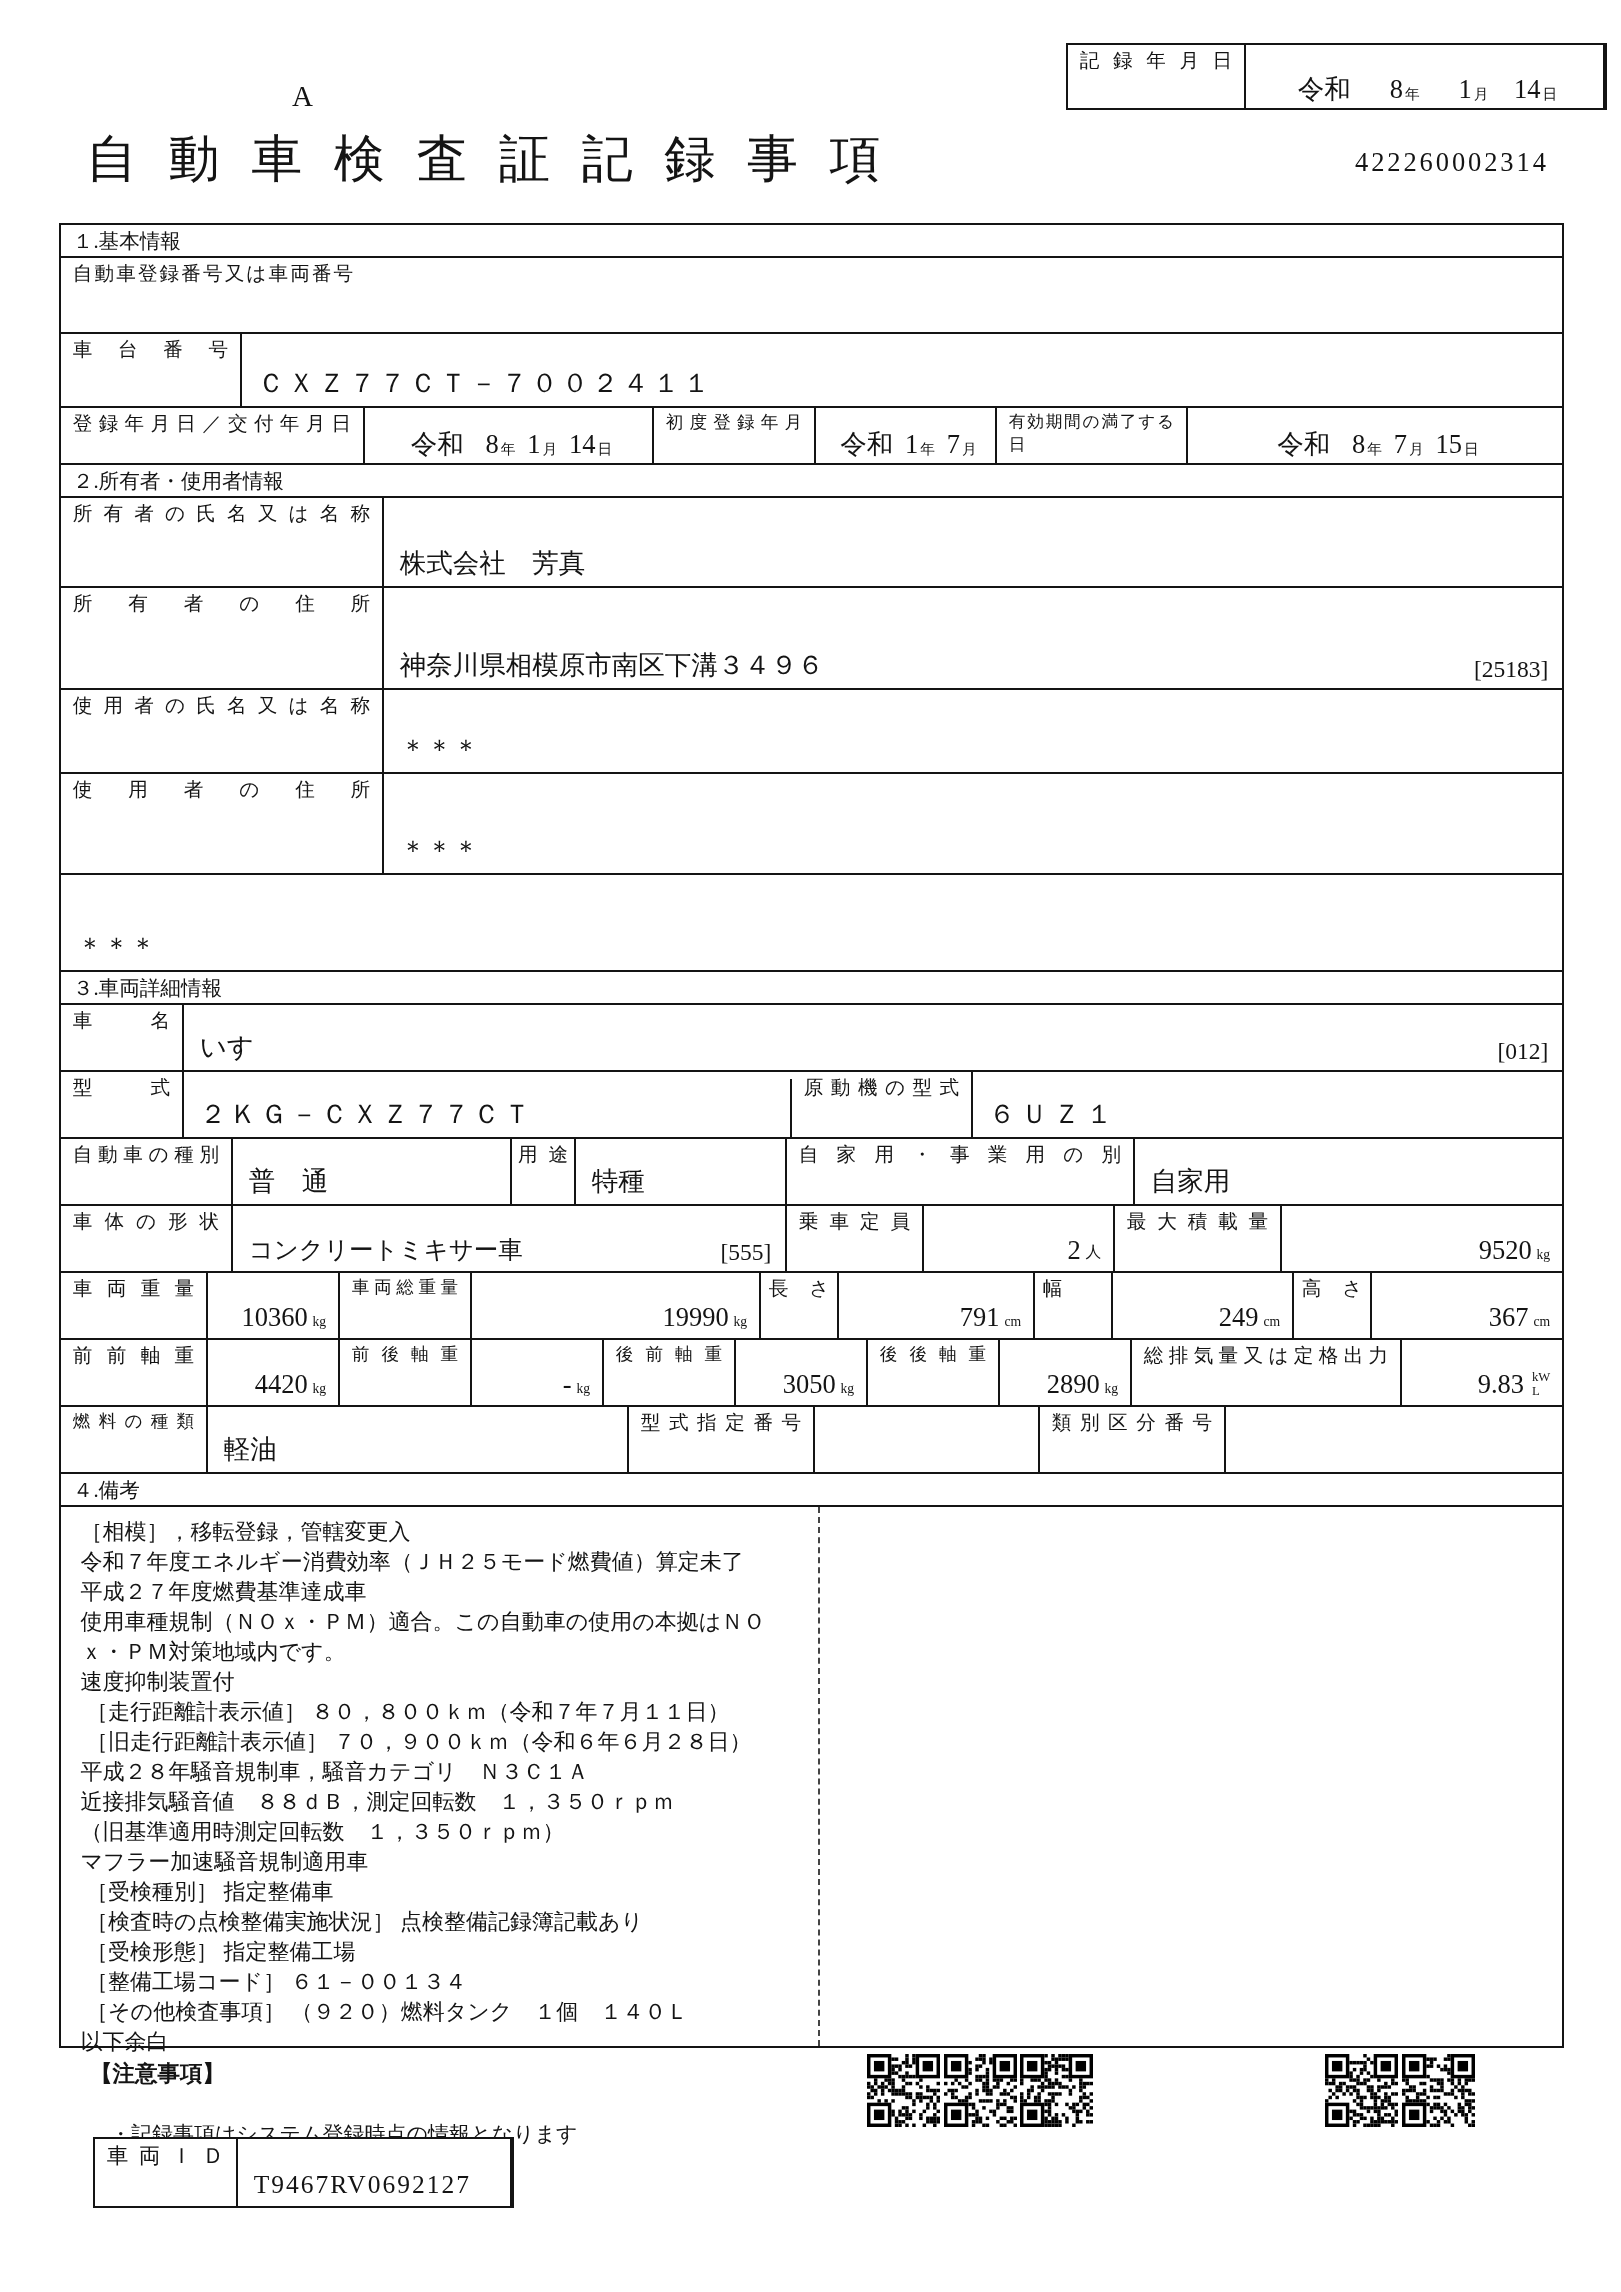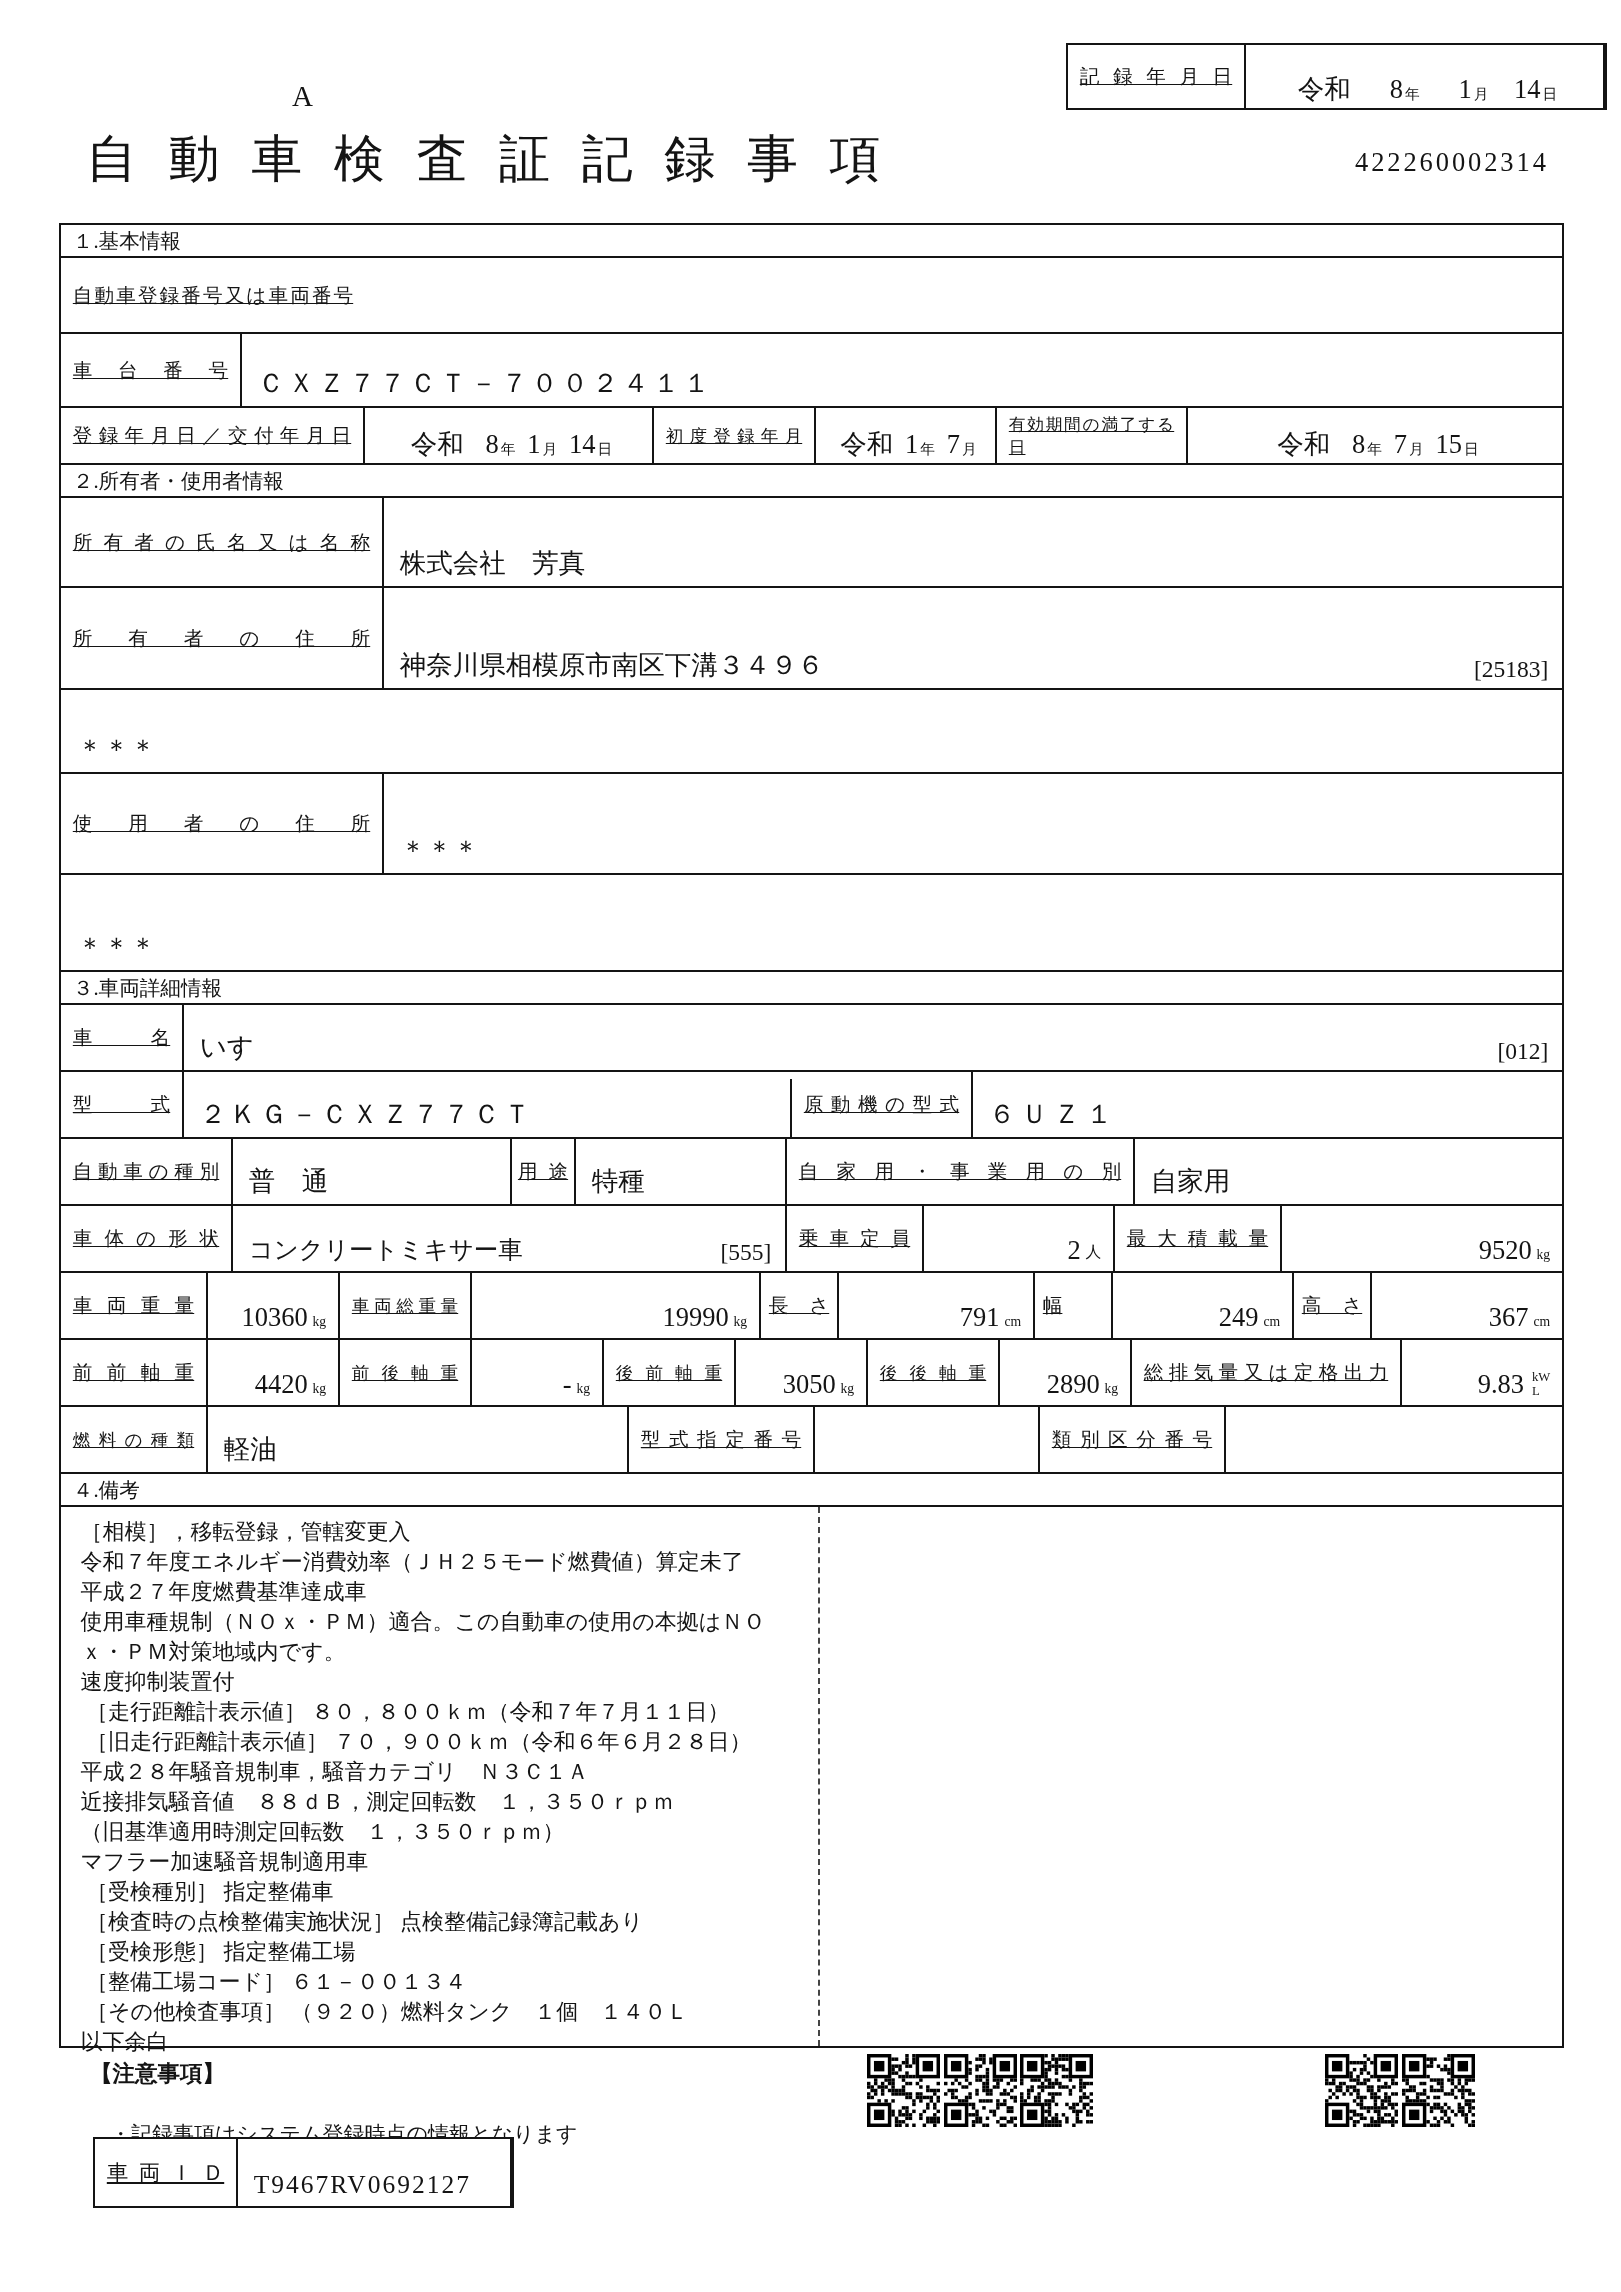--- a/index.html
+++ b/index.html
@@ -14,21 +14,21 @@
         border:2px solid #141414;display:flex;box-sizing:border-box;}
 
   
   .tbl{position:absolute;left:59px;top:223px;width:1505px;border:2.9px solid #141414;box-sizing:border-box;background:#fff;}
   .row{display:flex;border-bottom:2px solid #141414;box-sizing:border-box;}
   .tbl>.row:last-child{border-bottom:none;}
   .cell{box-sizing:border-box;border-right:2px solid #141414;display:flex;min-width:0;overflow:hidden;}
   .row .cell:last-child{border-right:none;}
   .flex1{flex:1;}
   .sec{display:flex;align-items:center;padding-left:11.8px;font-size:20.6px;}
-  .lbl{align-items:center;padding:2px 11.8px;font-size:19.6px;text-decoration:underline;}
+  .lbl{align-items:flex-start;padding:2px 11.8px;font-size:19.6px;}
   .lbl .t{width:100%;text-align:justify;text-align-last:justify;}
   .val{align-items:flex-end;padding:2px 9.8px 4.9px 15.7px;font-size:26.5px;white-space:nowrap;}
   .val.num{justify-content:flex-end;padding-right:11.8px;}
   .val .unit{font-size:13.7px;padding:0 0 2.9px 4.9px;}
   .val.split{justify-content:space-between;padding-right:13.7px;}
   .code{font-size:23.5px;}
   .sp6{letter-spacing:5.9px;} .sp4{letter-spacing:3.9px;margin-top:7px;}
 
   
   .dt{align-items:flex-end;justify-content:center;padding-bottom:5.9px;font-size:26.5px;}
@@ -178,20 +178,23 @@
       <div class="cell lbl" style="width:323px">
           <span class="t">所有者の住所</span>
         </div>
       <div class="cell val split flex1">
         <span>神奈川県相模原市南区下溝３４９６</span>
         <span class="code">[25183]</span>
       </div>
     </div>
 
     <div class="row" style="height:84px">
+      <div class="cell lbl" style="width:323px">
+          <span class="t">使用者の氏名又は名称</span>
+        </div>
       <div class="cell val flex1">
           <span>＊＊＊</span>
         </div>
     </div>
 
     <div class="row" style="height:101px">
       <div class="cell lbl" style="width:323px">
           <span class="t">使用者の住所</span>
         </div>
       <div class="cell val flex1">

